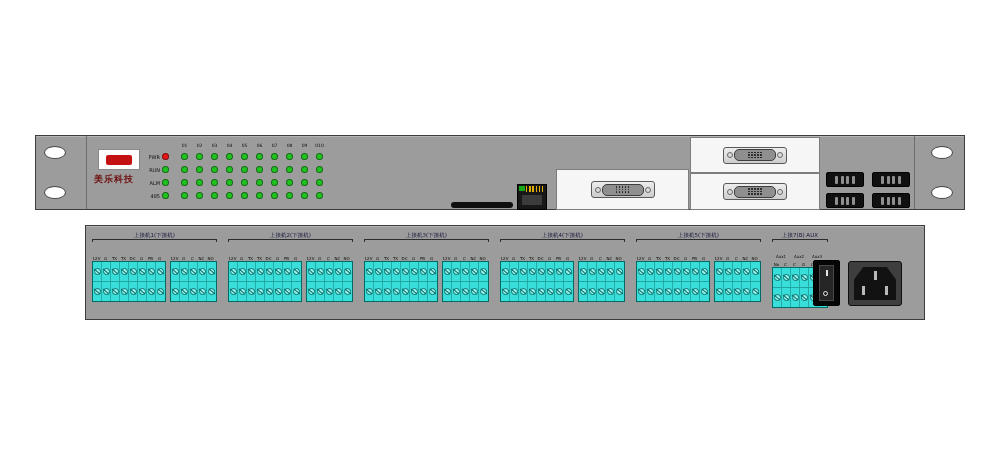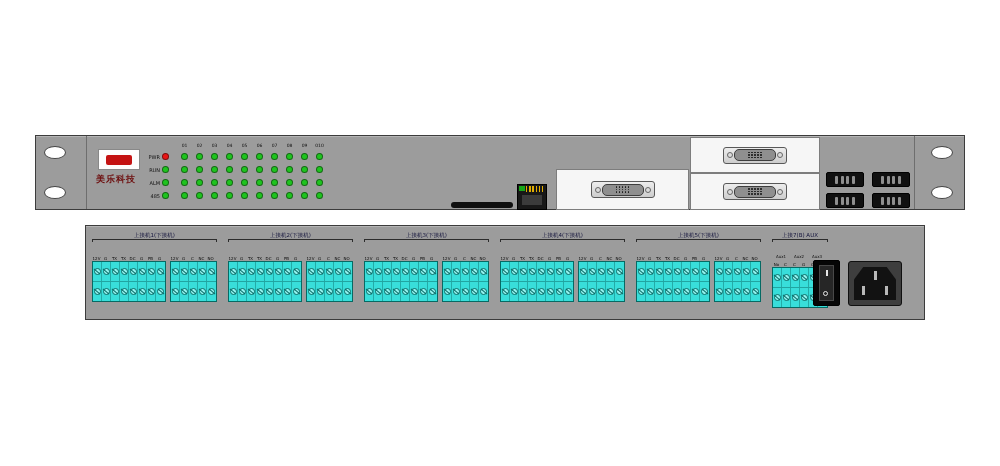--- a/index.html
+++ b/index.html
@@ -4,21 +4,21 @@
 <style>
   html,body{margin:0;padding:0}
   body{width:1000px;height:466px;background:#ffffff;position:relative;font-family:"DejaVu Sans","Liberation Sans",sans-serif;overflow:hidden}
   .panel{position:absolute;background:#9c9c9c;border:1px solid #3c3c3c;box-sizing:border-box;box-shadow:inset 0 1px 0 rgba(255,255,255,.25)}
   #front{left:35px;top:135px;width:930px;height:75px}
   #rear{left:85px;top:225px;width:840px;height:95px}
   .ear-hole{position:absolute;width:20px;height:11px;background:#fff;border:1px solid #444;border-radius:50%}
   .divider{position:absolute;top:0;bottom:0;width:1px;background:#6e6e6e}
   .logo-box{position:absolute;left:62px;top:13px;width:40px;height:19px;background:#fdfdfd;border:1px solid #888;display:flex;align-items:center;justify-content:center}
   .logo-mark{width:26px;height:10px;background:#c41212;border-radius:2px}
-  .logo-text{position:absolute;left:48px;top:37px;width:64px;text-align:center;font-size:9px;font-weight:bold;color:#6e1010;letter-spacing:1px}
+  .logo-text{position:absolute;left:34px;top:37px;width:64px;text-align:right;font-size:9px;font-weight:bold;color:#6e1010;letter-spacing:1px}
   
   .led-panel{position:absolute;left:108px;top:5px;width:200px;height:64px}
   .led-hdr{display:flex;margin-left:33px;height:9px;align-items:center}
   .led-hdr-cell{width:15px;text-align:center;font-size:4.5px;color:#101010}
   .led-row{display:flex;align-items:center;height:13px}
   .led-row-label{width:16px;text-align:right;font-size:5px;color:#101010;padding-right:2px;white-space:nowrap}
   .led{width:5px;height:5px;border-radius:50%;border:1px solid rgba(0,0,0,.45);display:inline-block}
   .led-matrix-cells{display:flex;margin-left:8px}
   .led-cell{width:15px;display:flex;justify-content:center}
   

